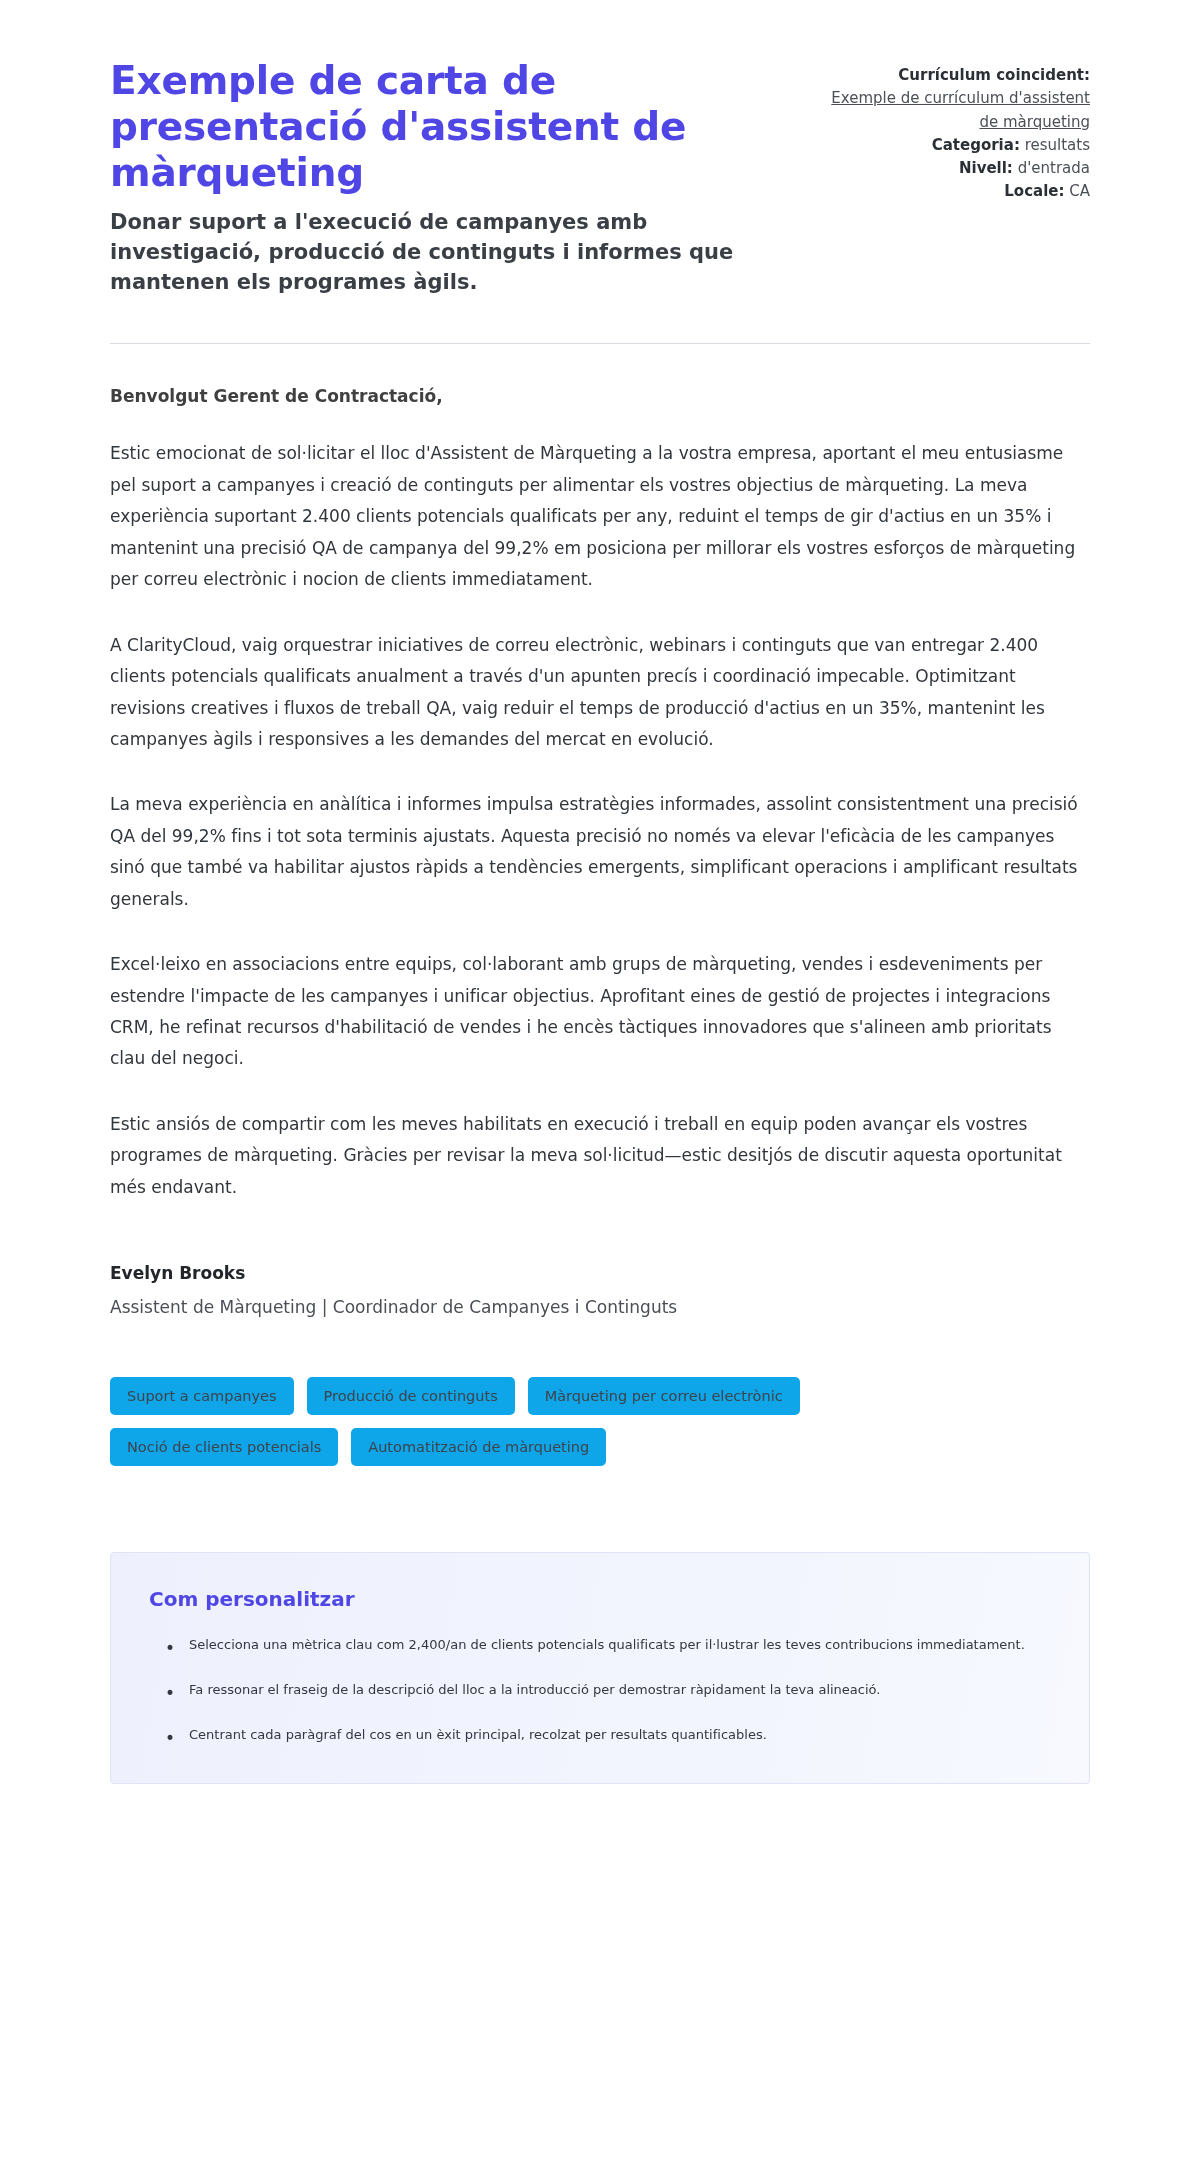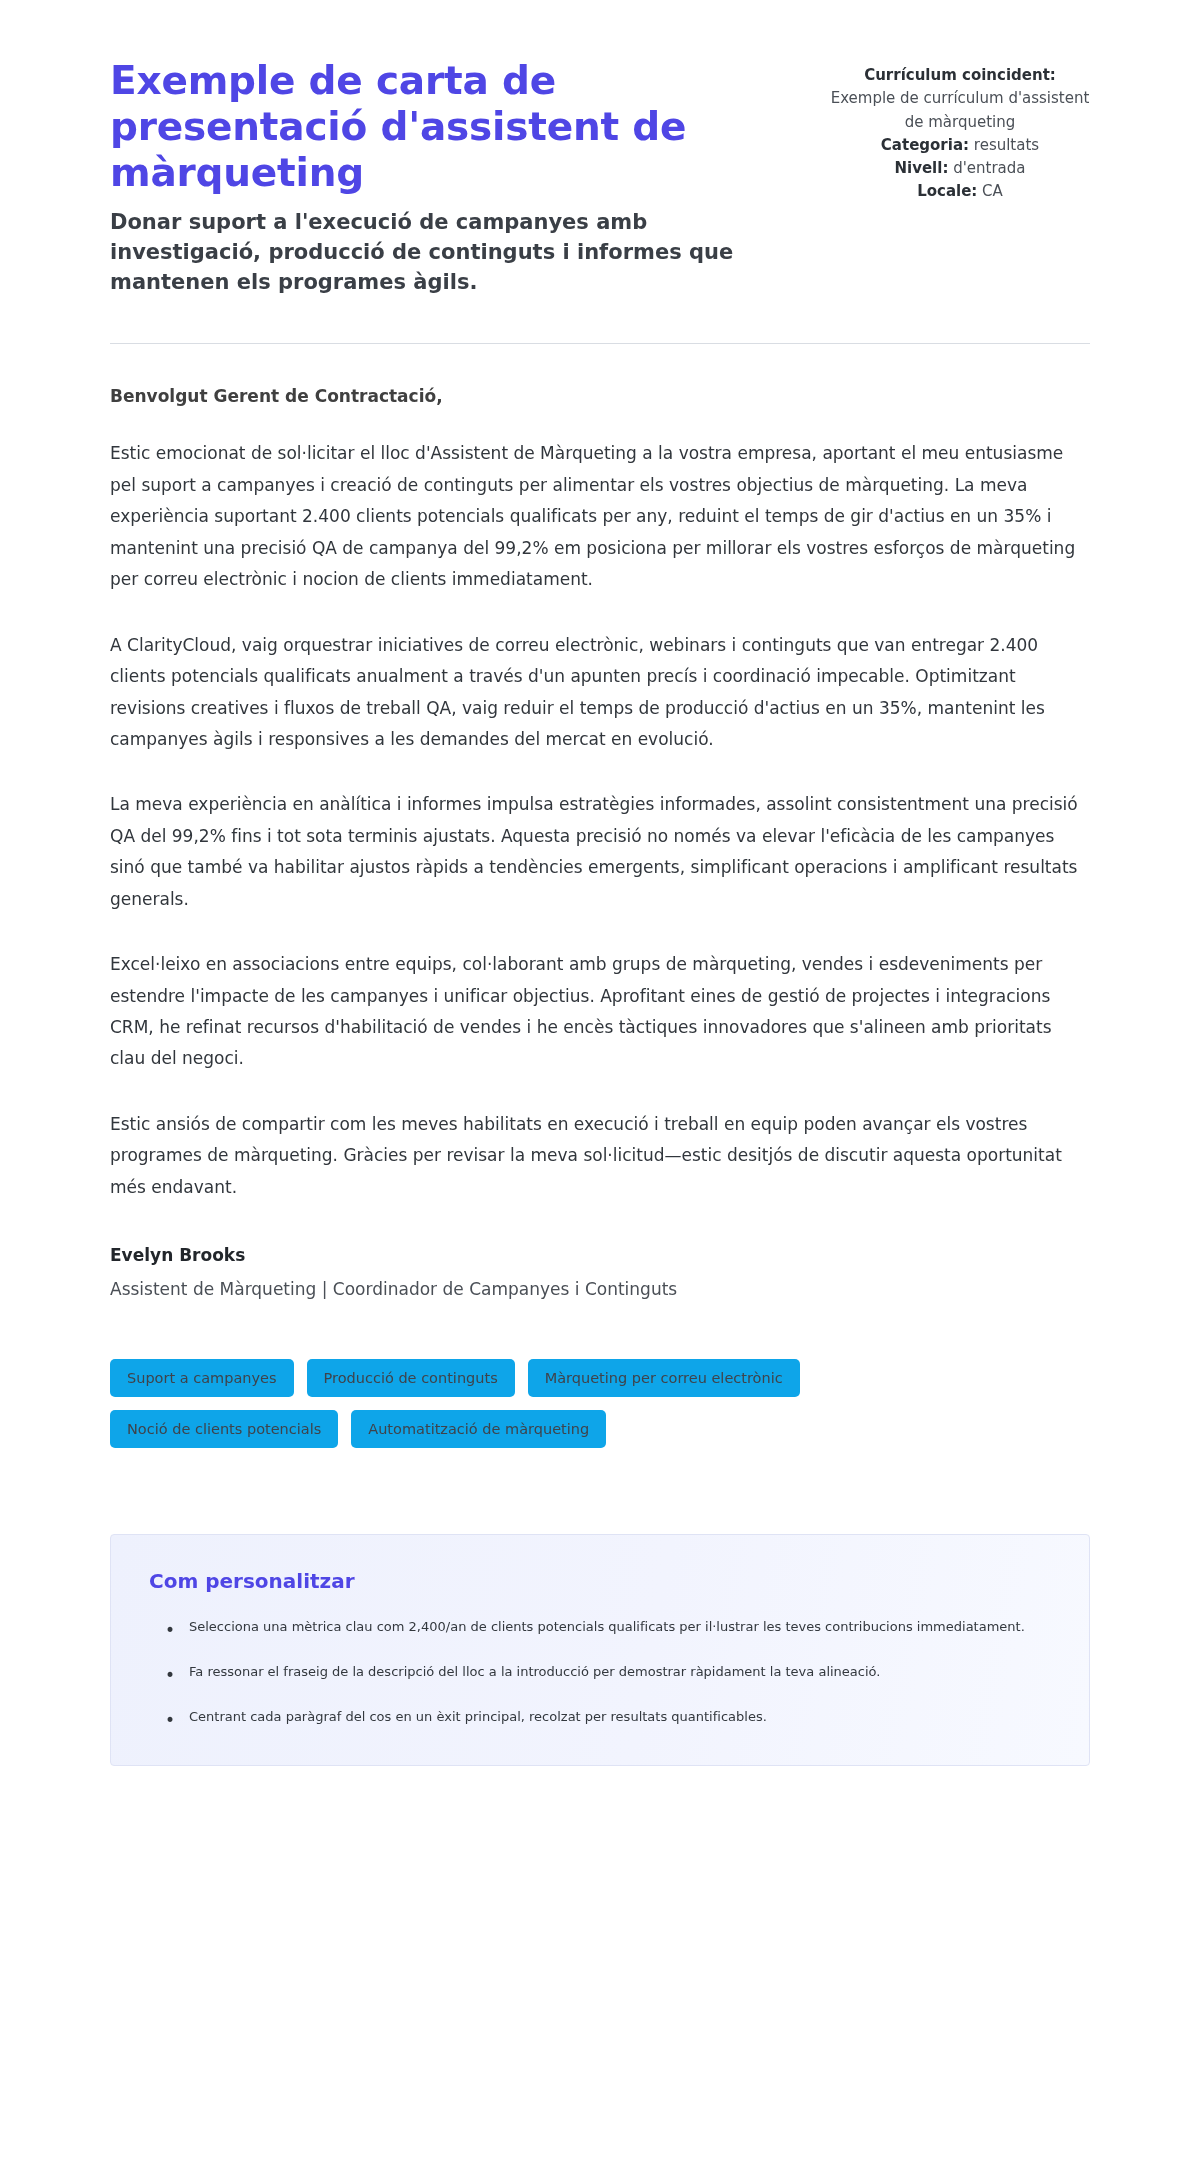--- a/index.html
+++ b/index.html
@@ -52,24 +52,24 @@
     color: #4b5057;
     padding-top: 6px;
     min-width: 250px;
   }
   .meta-strong {
     font-weight: bold;
     color: #2b3036;
   }
   .meta-line {
     white-space: nowrap;
-    text-align: center;
   }
   .meta-line.wrap {
     white-space: normal;
+    text-decoration: underline;
   }
   .rule {
     border: 0;
     border-top: 1px solid #d9dde3;
     margin: 46px 0 0 0;
   }
   
   .letter {
     padding-top: 42px;
   }
@@ -79,21 +79,21 @@
     color: #404040;
     margin: 0 0 32px 0;
   }
   .letter p.body-par {
     font-size: 17px;
     line-height: 1.85;
     color: #31363c;
     margin: 0 0 34px 0;
   }
   .signature {
-    margin-top: 42px;
+    margin-top: 60px;
   }
   .sign-name {
     font-size: 17px;
     font-weight: bold;
     color: #22262b;
     margin: 0 0 14px 0;
   }
   .sign-role {
     font-size: 17px;
     color: #4a4f56;

